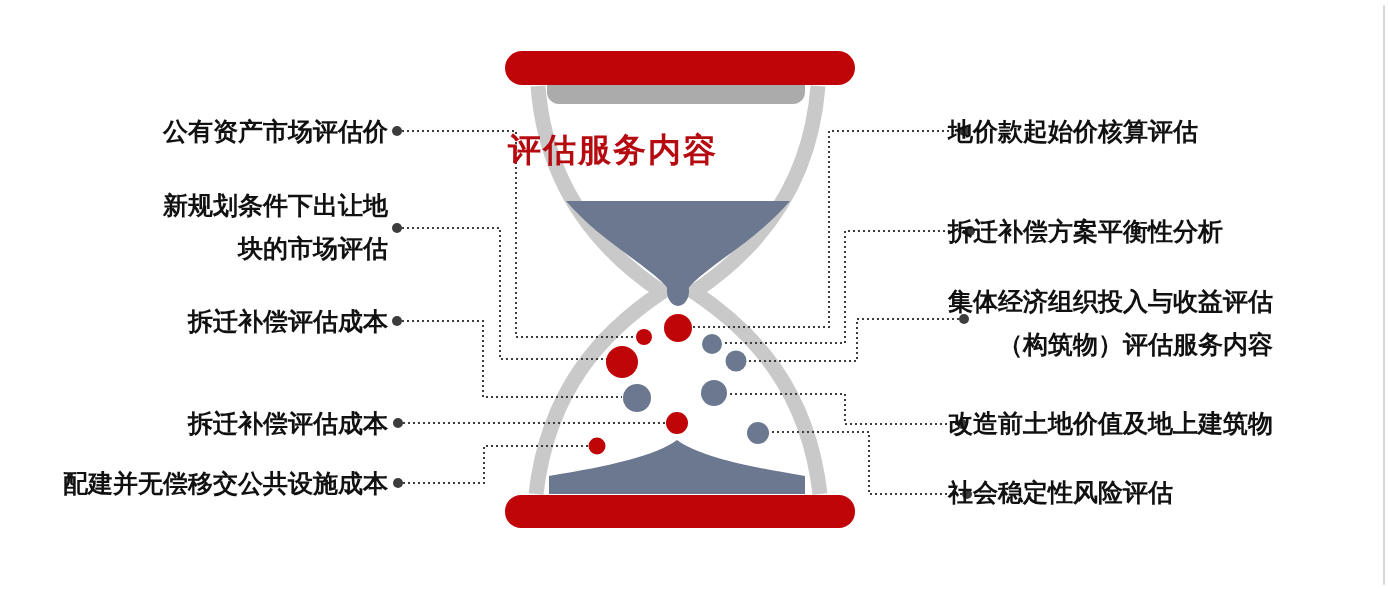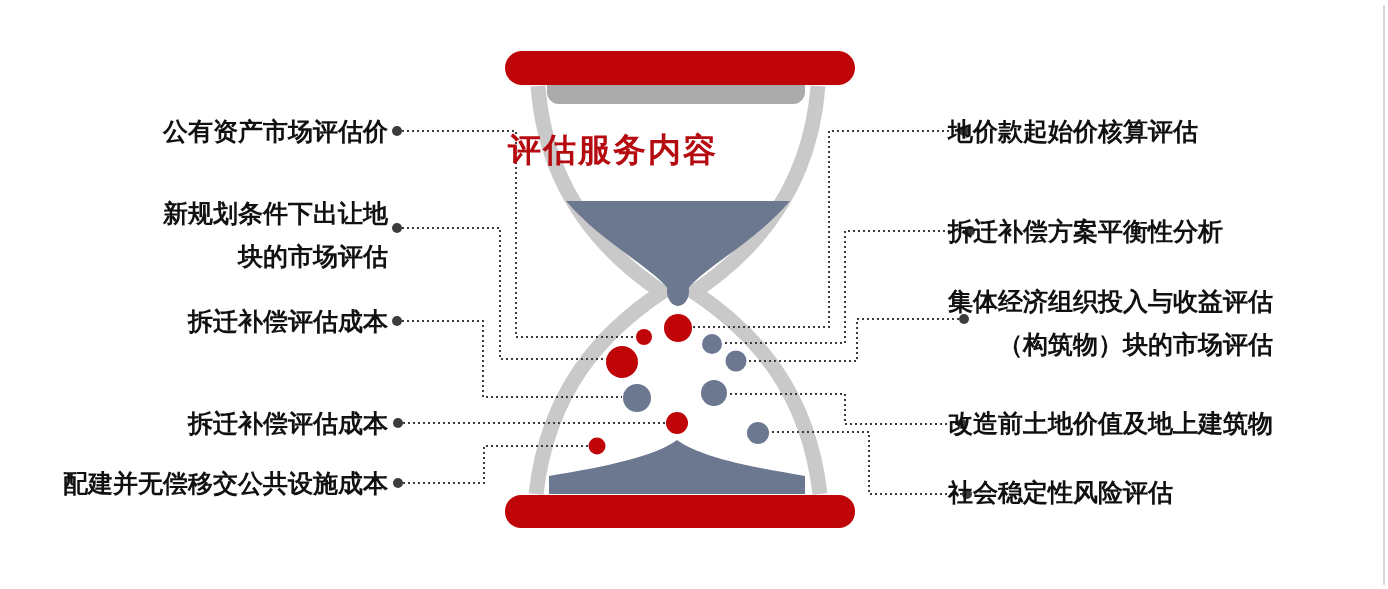--- a/index.html
+++ b/index.html
@@ -121,21 +121,21 @@
       <circle class="fill-slate" cx="758" cy="433" r="11"></circle>
       <circle class="fill-red" cx="597" cy="446" r="8.5"></circle>
     </g>
   </svg>
 
   <div class="title">评估服务内容</div>
 
   <div class="label left" style="top:110px">
     <div>公有资产市场评估价</div>
   </div>
-  <div class="label left" style="top:192px">
+  <div class="label left" style="top:184px">
     <div>新规划条件下出让地</div>
     <div>块的市场评估</div>
   </div>
   <div class="label left" style="top:300px">
     <div>拆迁补偿评估成本</div>
   </div>
   <div class="label left" style="top:402px">
     <div>拆迁补偿评估成本</div>
   </div>
   <div class="label left" style="top:462px">
@@ -143,21 +143,21 @@
   </div>
 
   <div class="label right" style="top:110px">
     <div>地价款起始价核算评估</div>
   </div>
   <div class="label right" style="top:210px">
     <div>拆迁补偿方案平衡性分析</div>
   </div>
   <div class="label right" style="top:280px">
     <div>集体经济组织投入与收益评估</div>
-    <div>（构筑物）块的市场评估</div>
+    <div>（构筑物）评估服务内容</div>
   </div>
   <div class="label right" style="top:402px">
     <div>改造前土地价值及地上建筑物</div>
   </div>
   <div class="label right" style="top:471px">
     <div>社会稳定性风险评估</div>
   </div>
 
   <div class="edge-line"></div>
 </div>

